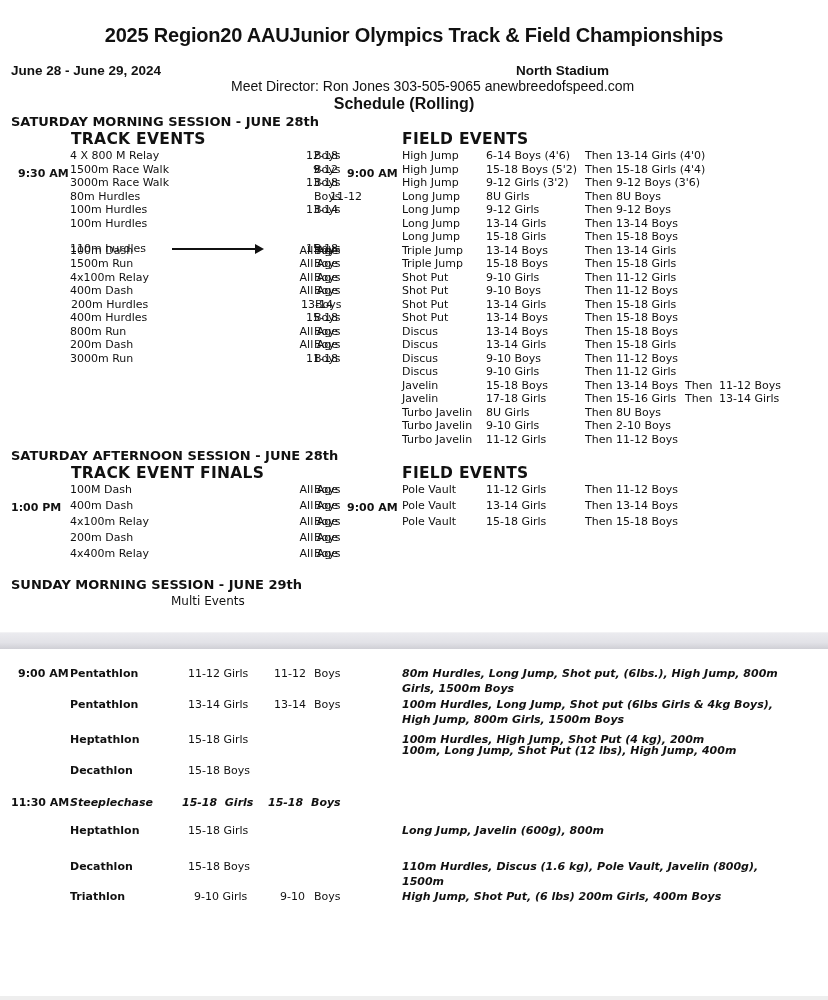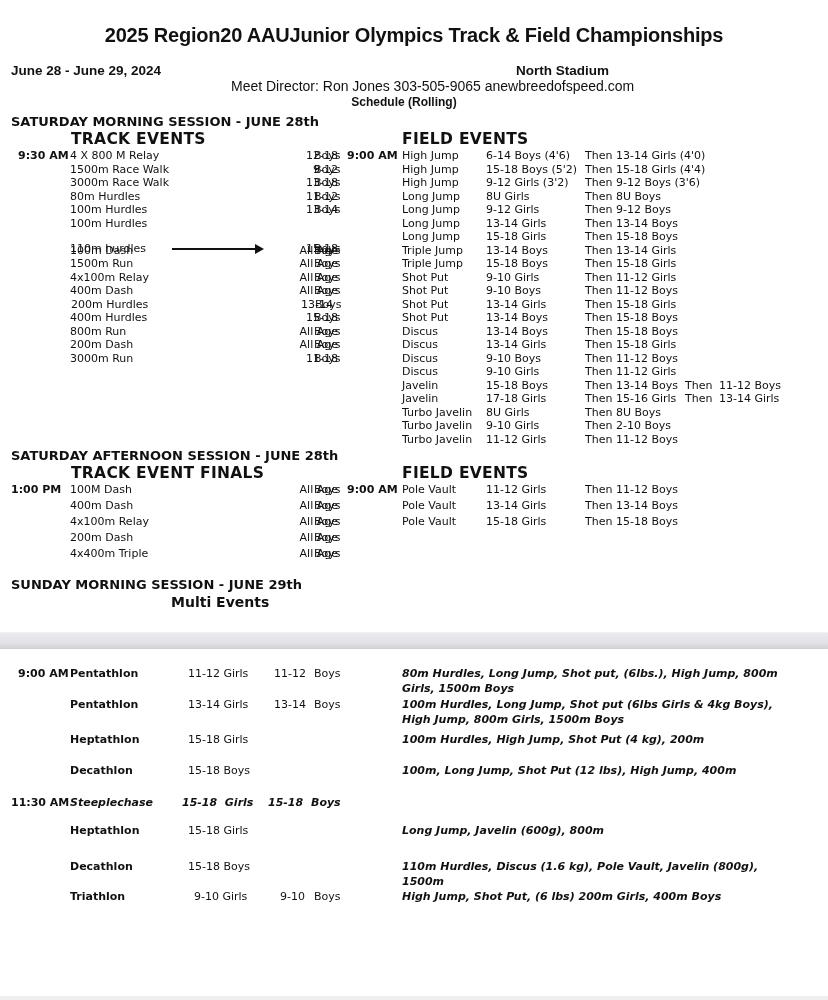--- a/index.html
+++ b/index.html
@@ -1,25 +1,25 @@
 <!DOCTYPE html>
 <html><head>
 <meta charset="utf-8">
 <style>
   html, body { margin:0; padding:0; background:#ffffff; }
   body { width:828px; height:1000px; position:relative; overflow:hidden; font-family:"DejaVu Sans", sans-serif; color:#111; }
   .abs { position:absolute; white-space:nowrap; }
   .title { top:24px; left:0; width:828px; text-align:center; font-size:20px; font-weight:bold; letter-spacing:-0.2px; font-family:"Liberation Sans", sans-serif; }
   .hdr-b { font-family:"Liberation Sans", sans-serif; font-weight:bold; font-size:13.5px; }
   .hdr-r { font-family:"Liberation Sans", sans-serif; font-size:14px; }
-  .sched { font-family:"Liberation Sans", sans-serif; font-weight:bold; font-size:12px; }
+  .sched { font-family:"Liberation Sans", sans-serif; font-weight:bold; font-size:16px; }
   .session { font-weight:bold; font-size:13px; }
   .sec-h { font-weight:bold; font-size:15.5px; letter-spacing:0.3px; }
   .row { position:absolute; height:13.5px; font-size:11px; line-height:13.5px; white-space:nowrap; }
-  .time { font-weight:bold; }
+  .time { font-weight:bold;margin-top:18px; }
   .c-ev { position:absolute; left:70px; }
   .f-ev { position:absolute; left:402px; }
   .f-a  { position:absolute; left:486px; }
   .f-t  { position:absolute; left:585px; }
   .f-t2 { position:absolute; left:685px; }
   .f-t3 { position:absolute; left:719px; }
   .band { position:absolute; left:0; top:632px; width:828px; height:16px; background:linear-gradient(#ebebef,#e2e2e7 60%,#cfcfd5); border-top:1px solid #f2f2f4; }
   .mrow { position:absolute; font-size:11px; line-height:14px; }
   .mbold { font-weight:bold; }
   .mdesc { position:absolute; left:402px; width:400px; font-weight:bold; font-style:italic; white-space:normal; font-size:11px; line-height:15px; }
@@ -51,21 +51,21 @@
   <div class="row" style="top:162.5px;left:0;width:400px;text-align:right;">
     <span class="c-ev">1500m Race Walk</span>
       <span style="position:absolute;right:62px;">9-12</span>
       <span style="position:absolute;left:314px;">Boys</span>
   </div>
   <div class="row" style="top:176px;left:0;width:400px;">
     <span class="c-ev">3000m Race Walk</span>
       <span style="position:absolute;right:62px;">13-18</span>
       <span style="position:absolute;left:314px;">Boys</span>
   </div>
-  <div class="row" style="top:189.5px;left:0;width:400px;">
+  <div class="row" style="top:189.5px;left:0;width:400px;padding-left:24px;">
     <span class="c-ev">80m Hurdles</span>
       <span style="position:absolute;right:62px;">11-12</span>
       <span style="position:absolute;left:314px;">Boys</span>
   </div>
   <div class="row" style="top:203px;left:0;width:400px;">
     <span class="c-ev">100m Hurdles</span>
       <span style="position:absolute;right:62px;">13-14</span>
       <span style="position:absolute;left:314px;">Boys</span>
   </div>
   <div class="row" style="top:216.5px;left:0;width:400px;">
@@ -262,21 +262,21 @@
       <span class="c-ev">4x100m Relay</span>
       <span style="position:absolute;right:62px;">All Age</span>
       <span style="position:absolute;left:314px;">Boys</span>
     </div>
   <div class="row" style="top:531px;left:0;width:400px;">
       <span class="c-ev">200m Dash</span>
       <span style="position:absolute;right:62px;">All Age</span>
       <span style="position:absolute;left:314px;">Boys</span>
     </div>
   <div class="row" style="top:547px;left:0;width:400px;">
-      <span class="c-ev">4x400m Triple</span>
+      <span class="c-ev">4x400m Relay</span>
       <span style="position:absolute;right:62px;">All Age</span>
       <span style="position:absolute;left:314px;">Boys</span>
     </div>
 </div>
 
 <div>
   <div class="row" style="top:483px;left:0;width:828px;">
       <span class="f-ev">Pole Vault</span>
       <span class="f-a">11-12 Girls</span>
       <span class="f-t">Then 11-12 Boys</span>
@@ -287,21 +287,21 @@
       <span class="f-t">Then 13-14 Boys</span>
     </div>
   <div class="row" style="top:515px;left:0;width:828px;">
       <span class="f-ev">Pole Vault</span>
       <span class="f-a">15-18 Girls</span>
       <span class="f-t">Then 15-18 Boys</span>
     </div>
 </div>
 
 <div class="abs session" style="top:577px;left:11px;">SUNDAY MORNING SESSION - JUNE 29th</div>
-<div class="abs" style="top:594px;left:171px;font-size:14px;font-weight:bold;">Multi Events</div>
+<div class="abs" style="top:594px;left:171px;font-size:12px;font-weight:normal;">Multi Events</div>
 
 <div class="band"></div>
 
 <div>
 
   <div class="mrow mbold" style="top:667px;left:18px;">9:00 AM</div>
   <div class="mrow mbold" style="top:667px;left:70px;">Pentathlon</div>
   <div class="mrow" style="top:667px;left:188px;">11-12 Girls</div>
   <div class="mrow" style="top:667px;left:274px;">11-12</div>
   <div class="mrow" style="top:667px;left:314px;">Boys</div>
@@ -312,21 +312,21 @@
   <div class="mrow" style="top:698px;left:274px;">13-14</div>
   <div class="mrow" style="top:698px;left:314px;">Boys</div>
   <div class="mdesc" style="top:697px;">100m Hurdles, Long Jump, Shot put (6lbs Girls &amp; 4kg Boys), High Jump, 800m Girls, 1500m Boys</div>
 
   <div class="mrow mbold" style="top:733px;left:70px;">Heptathlon</div>
   <div class="mrow" style="top:733px;left:188px;">15-18 Girls</div>
   <div class="mdesc" style="top:732px;">100m Hurdles, High Jump, Shot Put (4 kg), 200m</div>
 
   <div class="mrow mbold" style="top:764px;left:70px;">Decathlon</div>
   <div class="mrow" style="top:764px;left:188px;">15-18 Boys</div>
-  <div class="mdesc" style="top:763px;">100m, Long Jump, Shot Put (12 lbs), High Jump, 400m</div>
+  <div class="mdesc" style="top:743px;">100m, Long Jump, Shot Put (12 lbs), High Jump, 400m</div>
 
   <div class="mrow mbold" style="top:796px;left:11px;">11:30 AM</div>
   <div class="mrow" style="top:796px;left:70px;font-style:italic;font-weight:bold;">Steeplechase</div>
   <div class="mrow" style="top:796px;left:182px;font-style:italic;font-weight:bold;white-space:pre;">15-18  Girls</div>
   <div class="mrow" style="top:796px;left:268px;font-style:italic;font-weight:bold;">15-18</div>
   <div class="mrow" style="top:796px;left:311px;font-style:italic;font-weight:bold;">Boys</div>
 
   <div class="mrow mbold" style="top:824px;left:70px;">Heptathlon</div>
   <div class="mrow" style="top:824px;left:188px;">15-18 Girls</div>
   <div class="mdesc" style="top:823px;">Long Jump, Javelin (600g), 800m</div>

